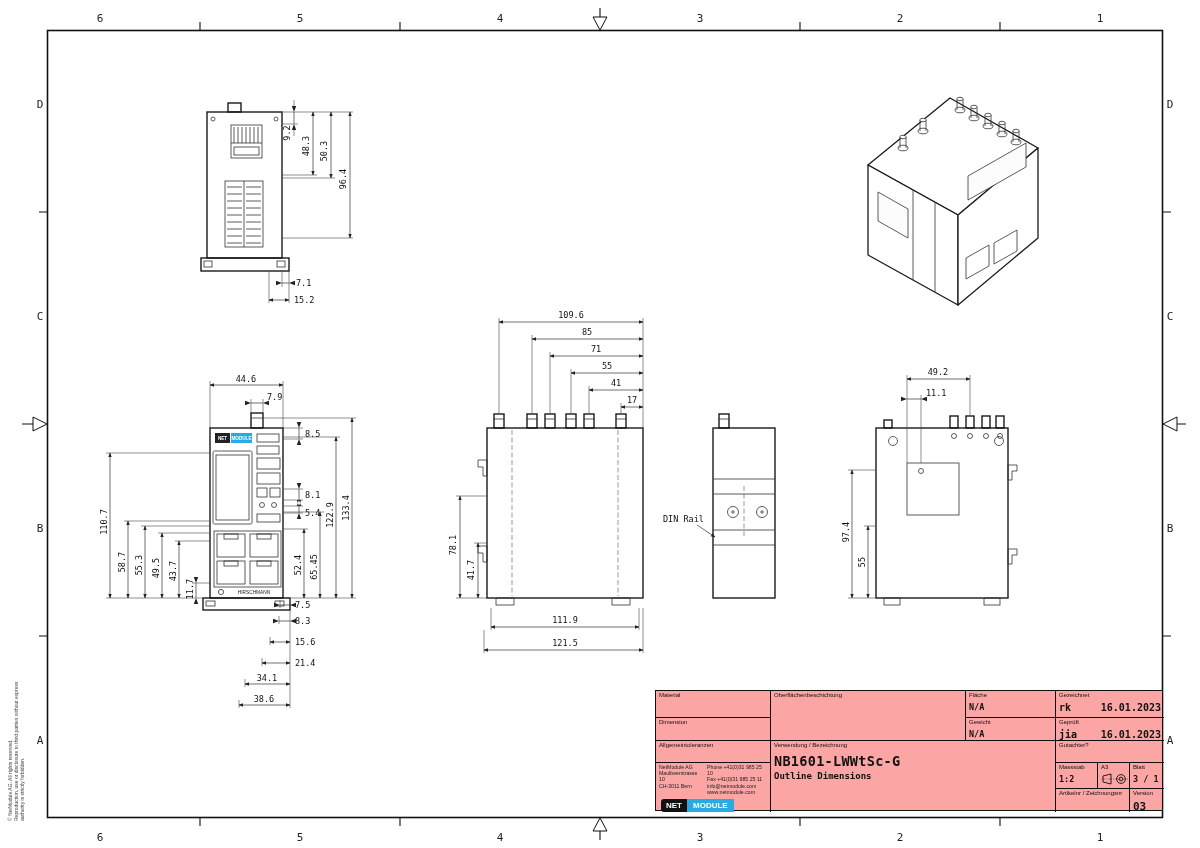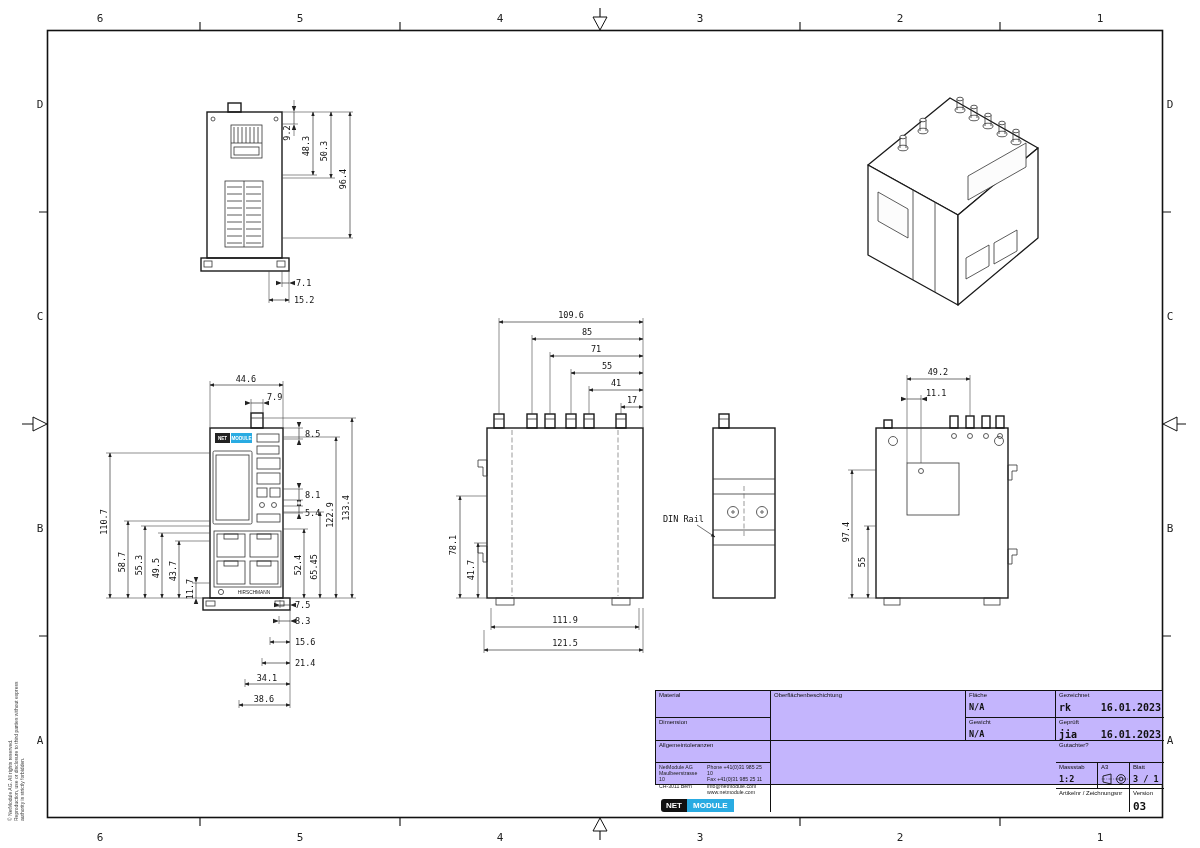--- a/index.html
+++ b/index.html
@@ -19,22 +19,22 @@
   .dash{fill:none;stroke:#555;stroke-width:0.6;stroke-dasharray:5 2.5;}
   .dl{fill:none;stroke:#444;stroke-width:0.6;}
   .dml{fill:none;stroke:#333;stroke-width:0.7;}
   .arr{fill:#222;stroke:none;}
   .dim{font-family:"DejaVu Sans Mono",monospace;font-size:8.5px;fill:#111;}
   .dimc{text-anchor:middle;}
   .zone{font-family:"DejaVu Sans Mono",monospace;font-size:11px;fill:#222;text-anchor:middle;}
   .micro{font-family:"Liberation Sans",sans-serif;font-size:4.8px;fill:#222;}
   .microw{font-family:"Liberation Sans",sans-serif;font-size:4.6px;fill:#fff;font-weight:bold;}
   
-  .tblock{position:absolute;left:655px;top:690px;width:508px;height:95px;
-          border:1.5px solid #111;background:#c4b5fd;box-sizing:border-box;padding-left:48px;}
+  .tblock{position:absolute;left:655px;top:690px;width:508px;height:121px;
+          border:1.5px solid #111;background:#fca5a5;box-sizing:border-box;padding-left:48px;}
   .cell{position:absolute;box-sizing:border-box;padding:1px 3px;overflow:hidden;}
   .br{border-right:1px solid #111;}
   .bb{border-bottom:1px solid #111;}
   .tb-h{font-size:6px;line-height:7px;color:#111;}
   .tb-val{font-family:"DejaVu Sans Mono",monospace;font-size:8.5px;font-weight:bold;margin-top:3px;}
   .tb-row{display:flex;justify-content:space-between;font-family:"DejaVu Sans Mono",monospace;
           font-size:10px;font-weight:bold;margin-top:3px;}
   .tb-part{font-family:"DejaVu Sans Mono",monospace;font-size:13.5px;font-weight:bold;margin-top:4px;letter-spacing:0.3px;}
   .tb-sub{font-family:"DejaVu Sans Mono",monospace;font-size:9px;font-weight:bold;margin-top:2px;}
   .tb-center{text-align:left;}
@@ -379,20 +379,25 @@
   <div class="cell bb" style="left:400px;top:27px;width:108px;height:23px;">
     <div class="tb-h">Geprüft</div>
     <div class="tb-row">
       <span>jia</span>
       <span>16.01.2023</span>
     </div>
   </div>
   <div class="cell br bb" style="left:0;top:50px;width:115px;height:22px;">
     <div class="tb-h">Allgemeintoleranzen</div>
   </div>
+  <div class="cell br" style="left:115px;top:50px;width:285px;height:71px;">
+    <div class="tb-h">Verwendung / Bezeichnung</div>
+    <div class="tb-part">NB1601-LWWtSc-G</div>
+    <div class="tb-sub">Outline Dimensions</div>
+  </div>
   <div class="cell bb" style="left:400px;top:50px;width:108px;height:22px;">
     <div class="tb-h">Gutachter?</div>
   </div>
   <div class="cell br" style="left:0;top:72px;width:115px;height:49px;">
     <div class="addr">
       <div>
         <div>NetModule AG</div>
         <div>Maulbeerstrasse 10</div>
         <div>CH-3011 Bern</div>
       </div>

